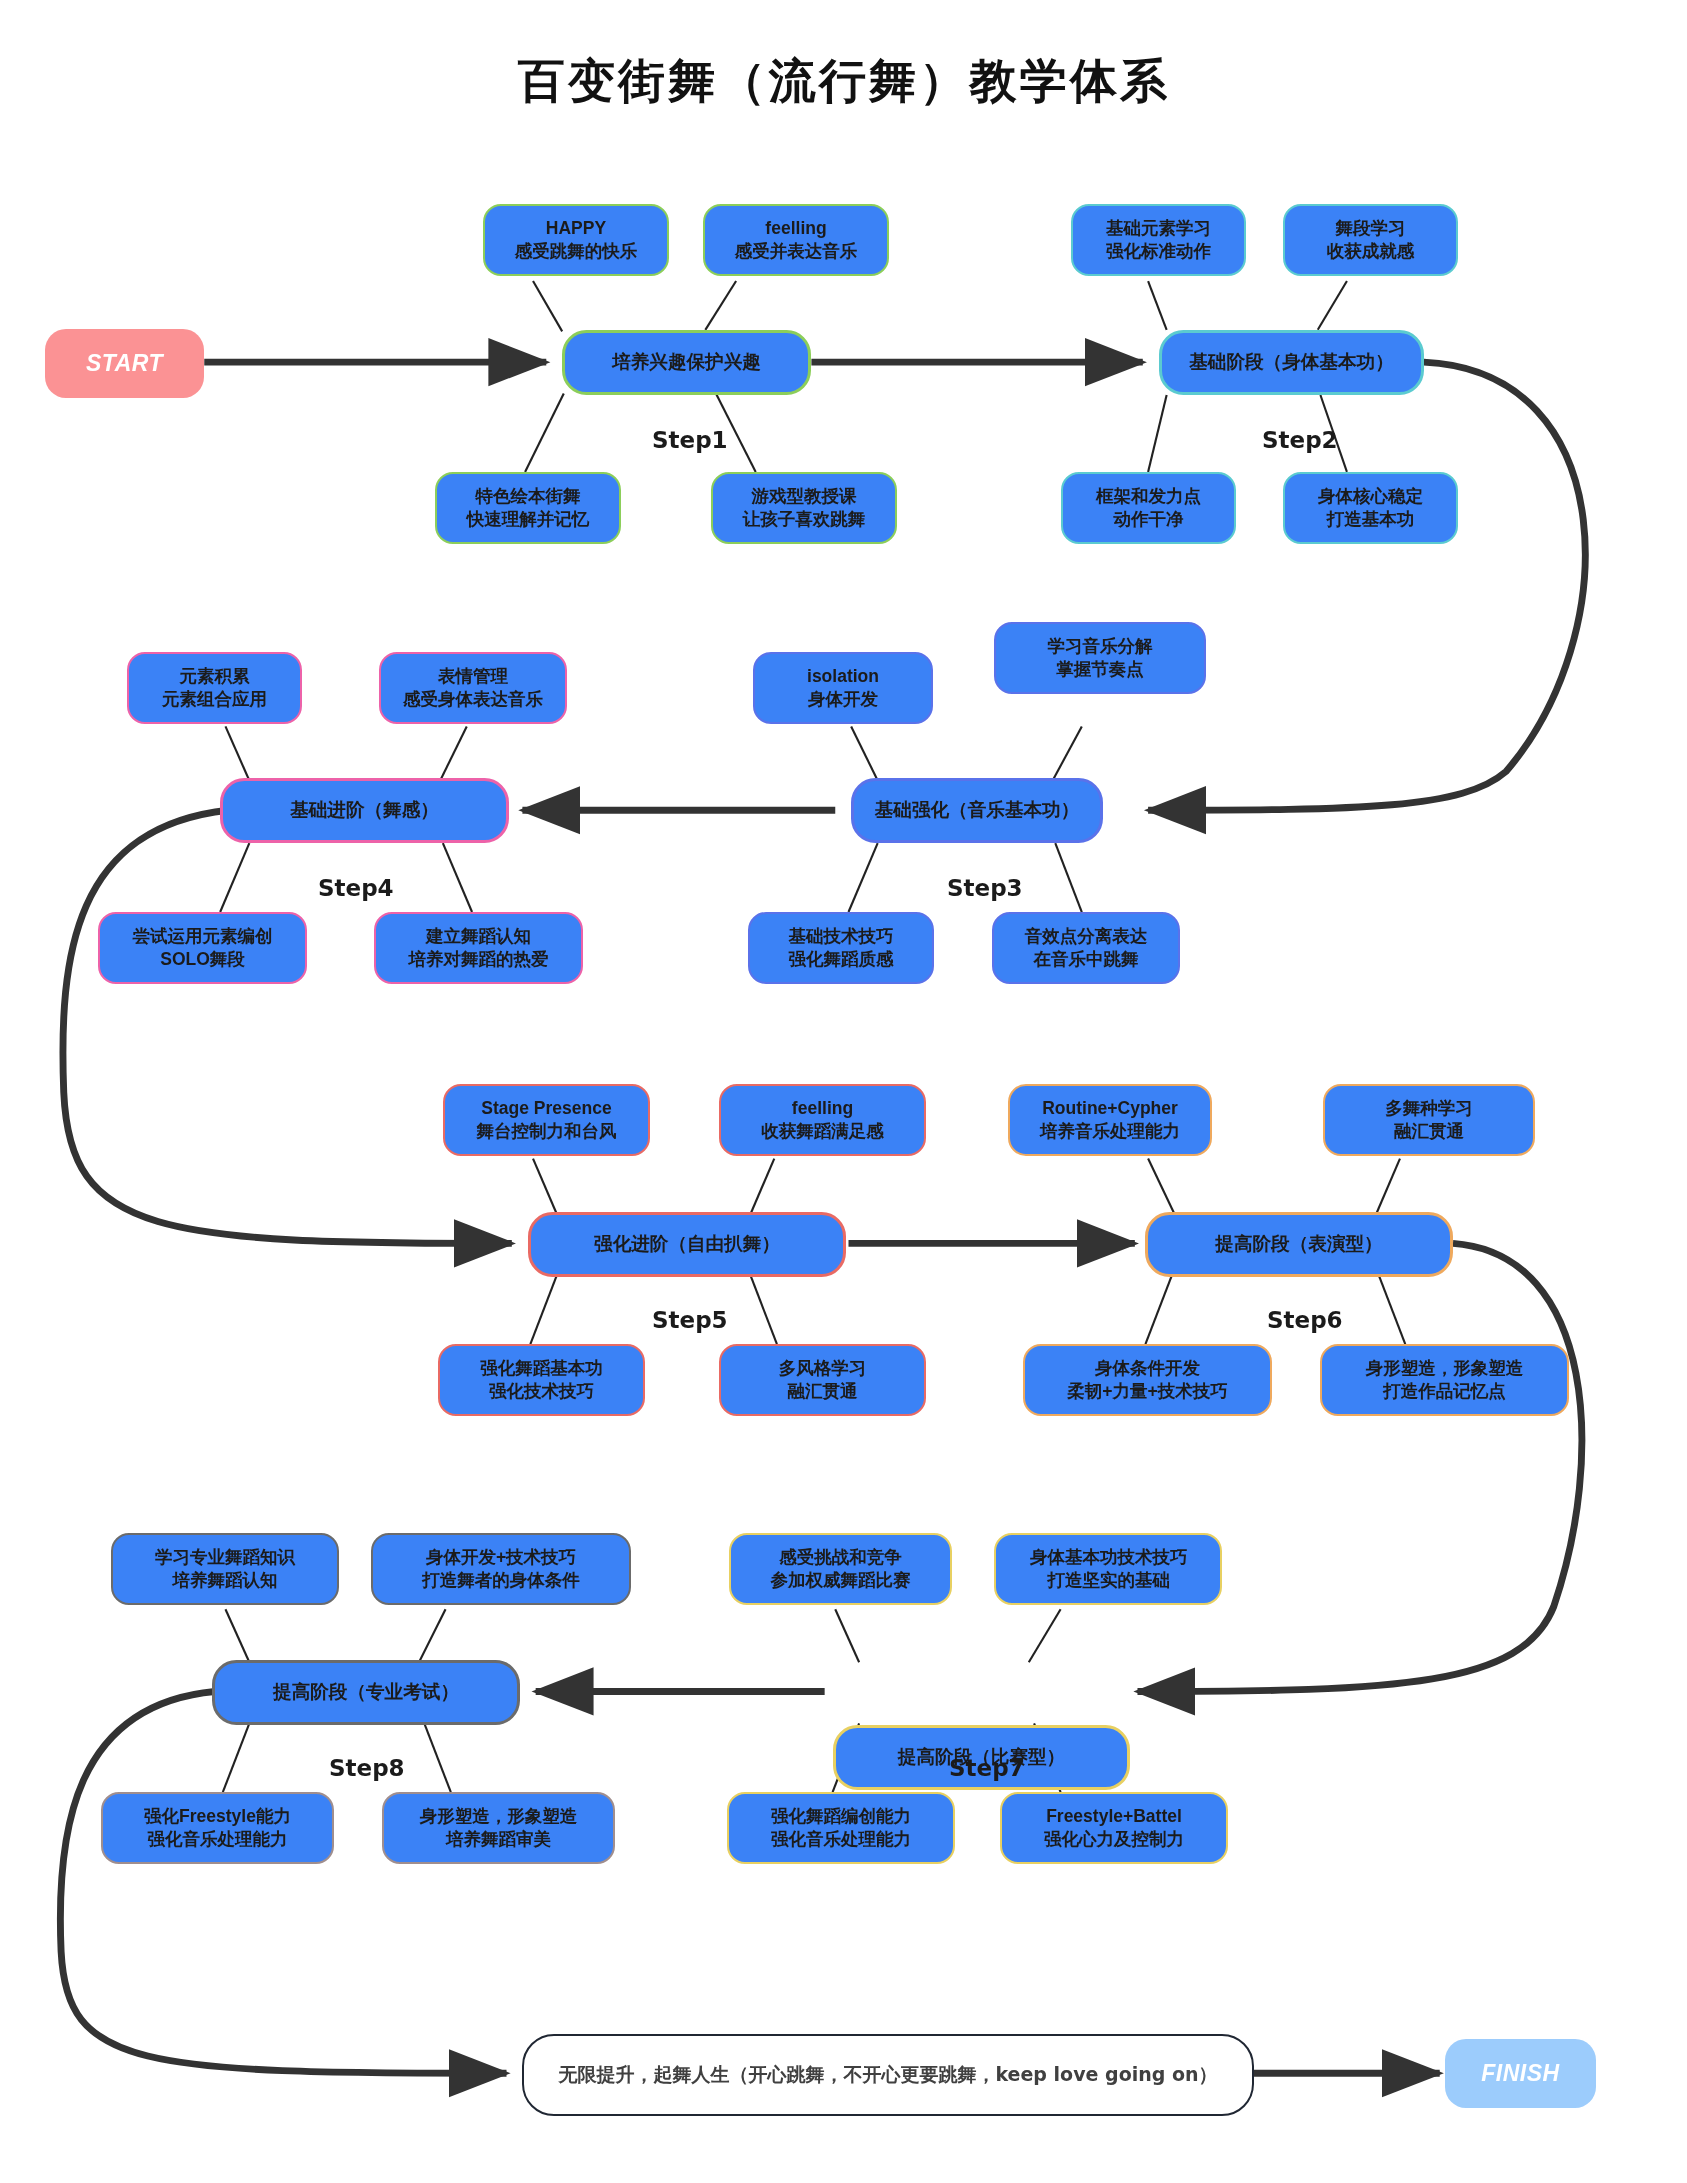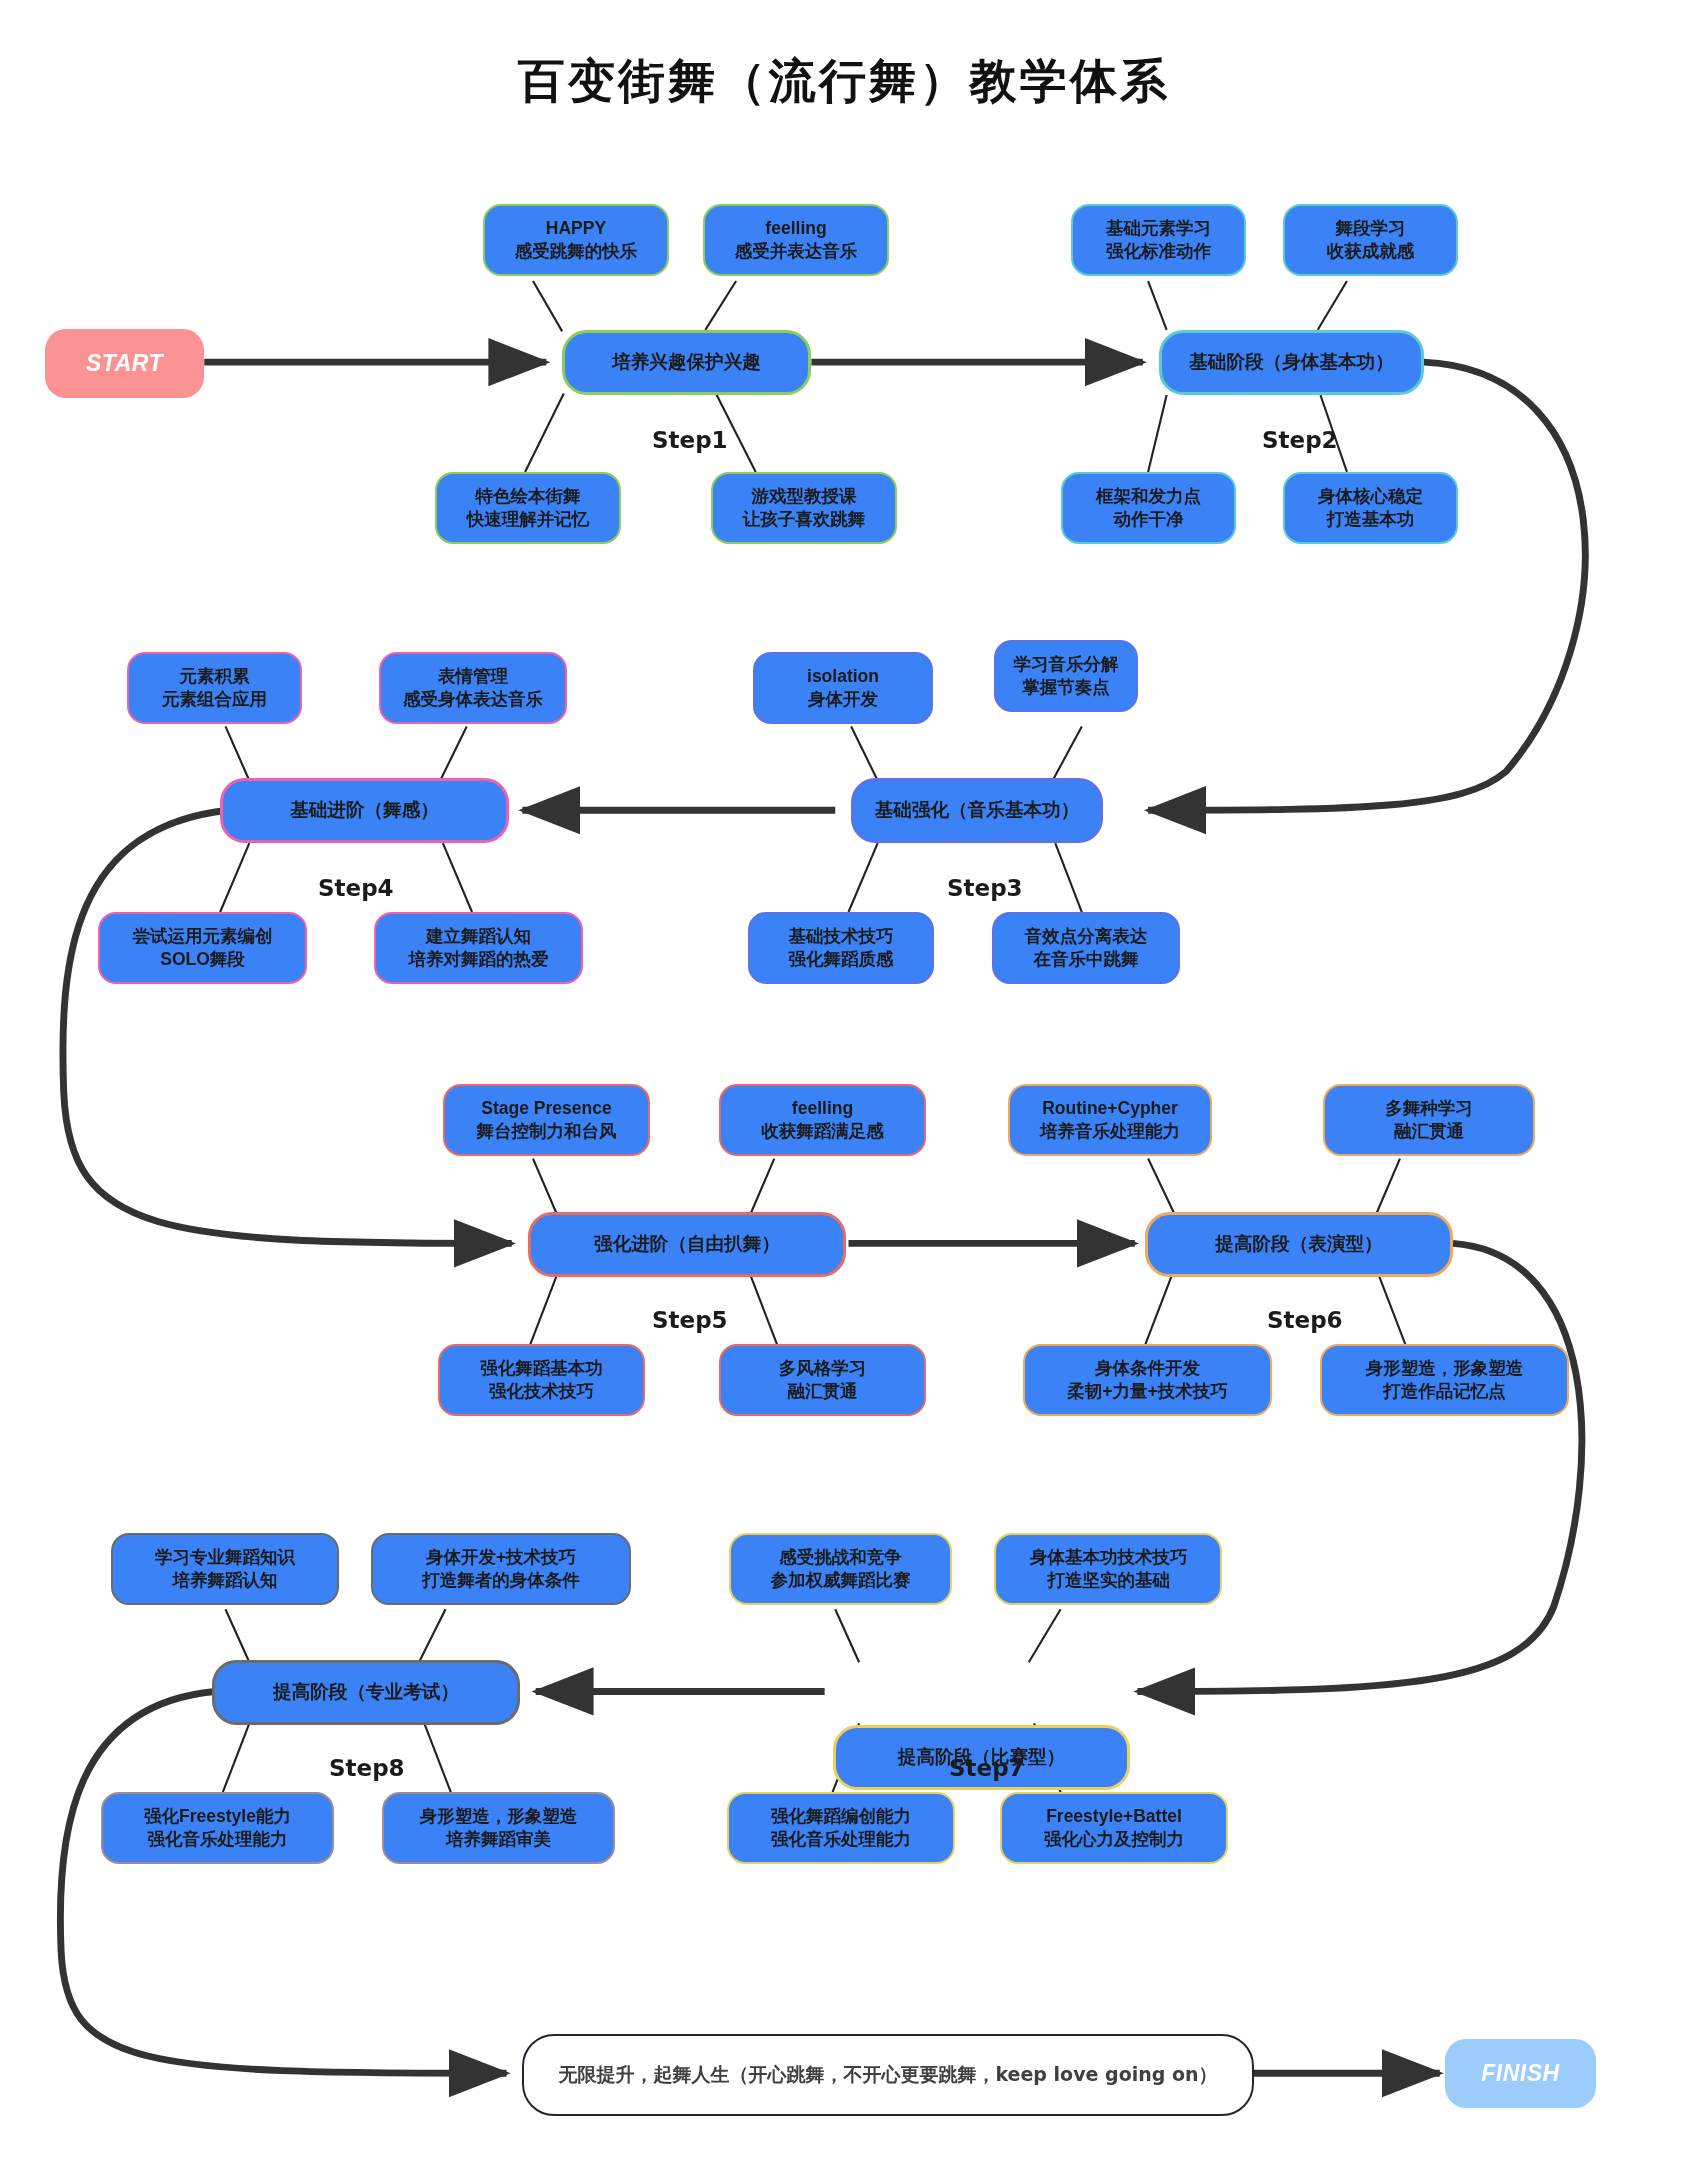--- a/index.html
+++ b/index.html
@@ -190,21 +190,21 @@
   </div>
 
   <div class="node main" style="left:851px; top:778px; width:252px; border-color:#5A72EA;">
     <span class="l">基础强化（音乐基本功）</span>
   </div>
   <div class="steplbl" style="left:947px; top:875px;">Step3</div>
   <div class="node sat" style="left:753px; top:652px; width:180px; border-color:#5A72EA;">
     <span class="l">isolation</span>
     <span class="l">身体开发</span>
   </div>
-  <div class="node sat" style="left:994px; top:640px; width:144px; border-color:#5A72EA;">
+  <div class="node sat" style="left:994px; top:622px; width:212px; border-color:#5A72EA;">
     <span class="l">学习音乐分解</span>
     <span class="l">掌握节奏点</span>
   </div>
   <div class="node sat" style="left:748px; top:912px; width:186px; border-color:#5A72EA;">
     <span class="l">基础技术技巧</span>
     <span class="l">强化舞蹈质感</span>
   </div>
   <div class="node sat" style="left:992px; top:912px; width:188px; border-color:#5A72EA;">
     <span class="l">音效点分离表达</span>
     <span class="l">在音乐中跳舞</span>

